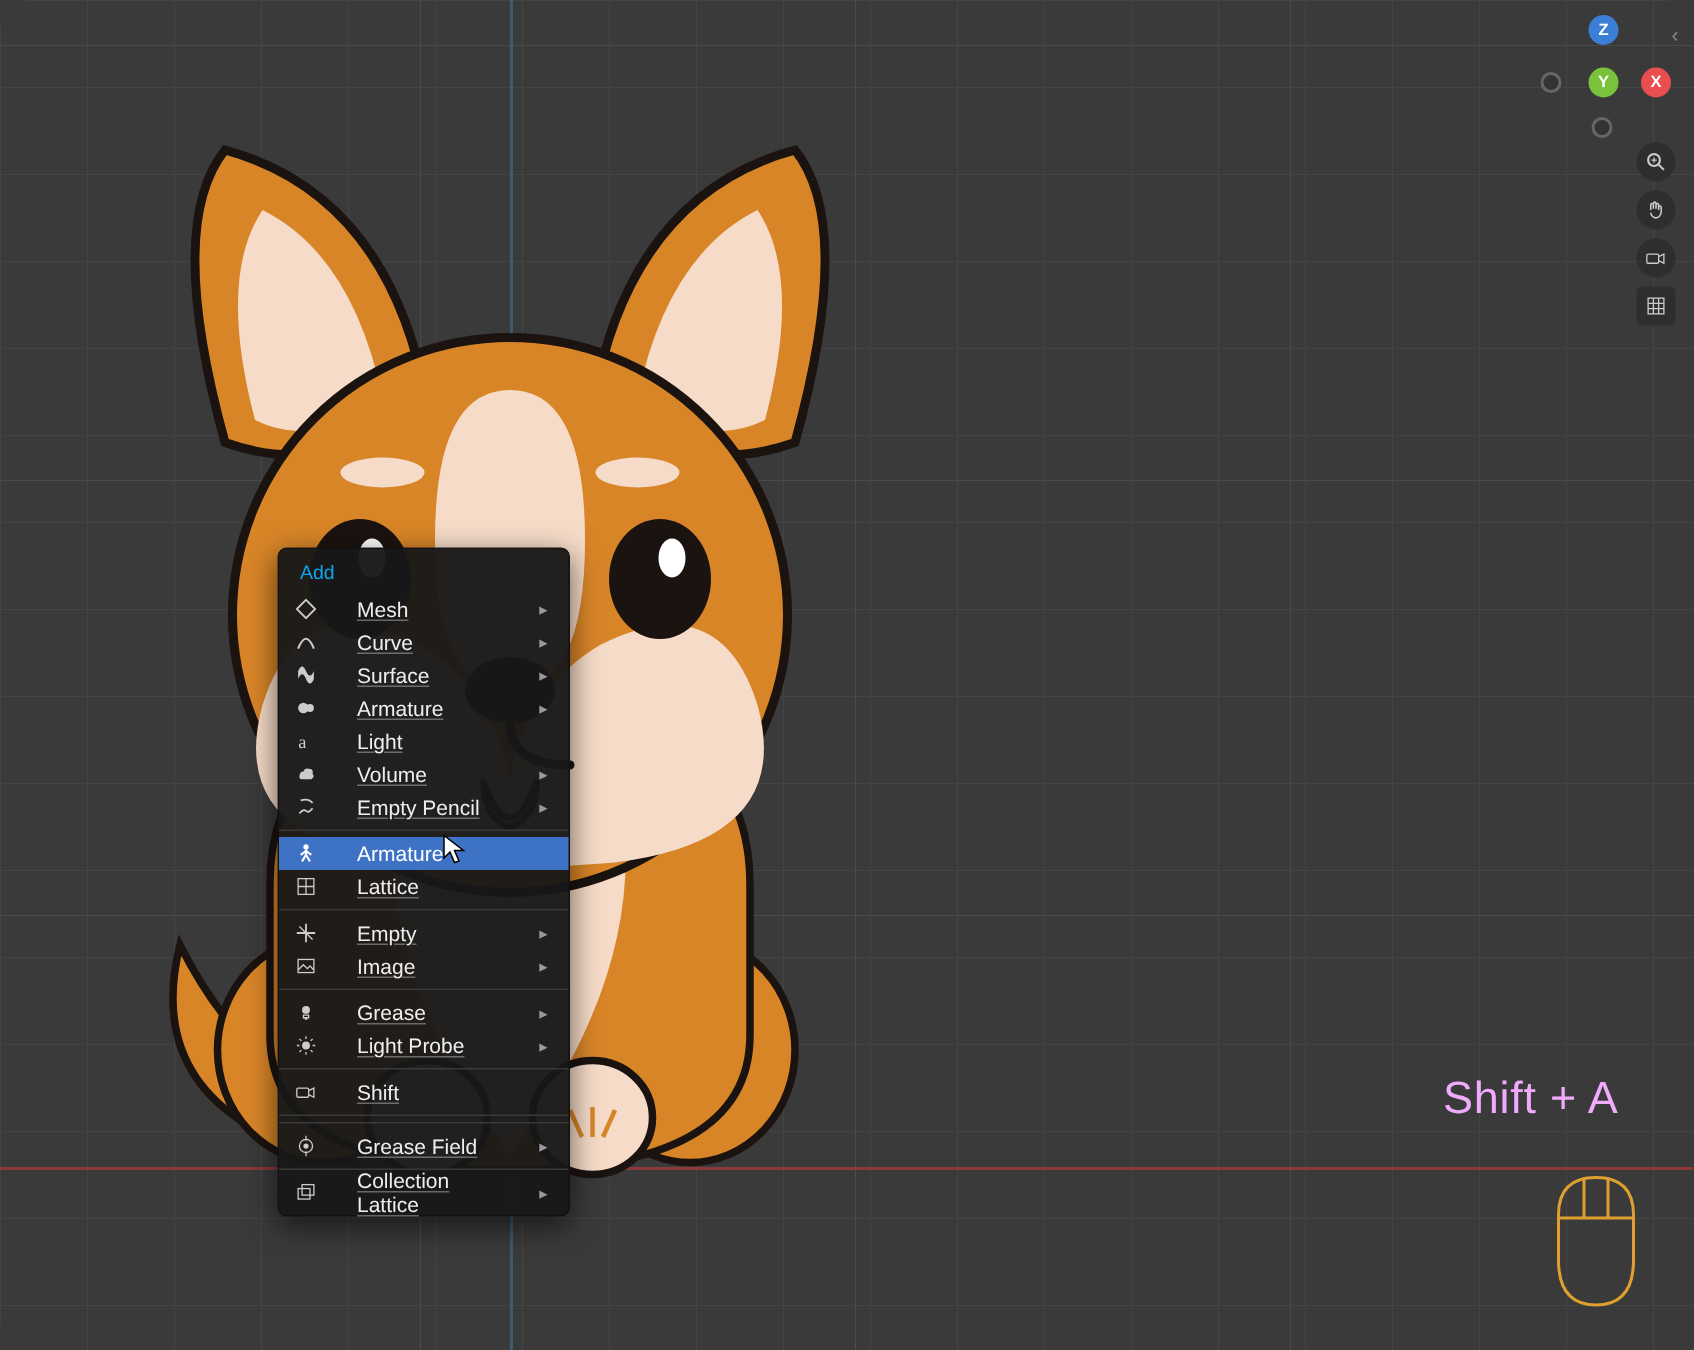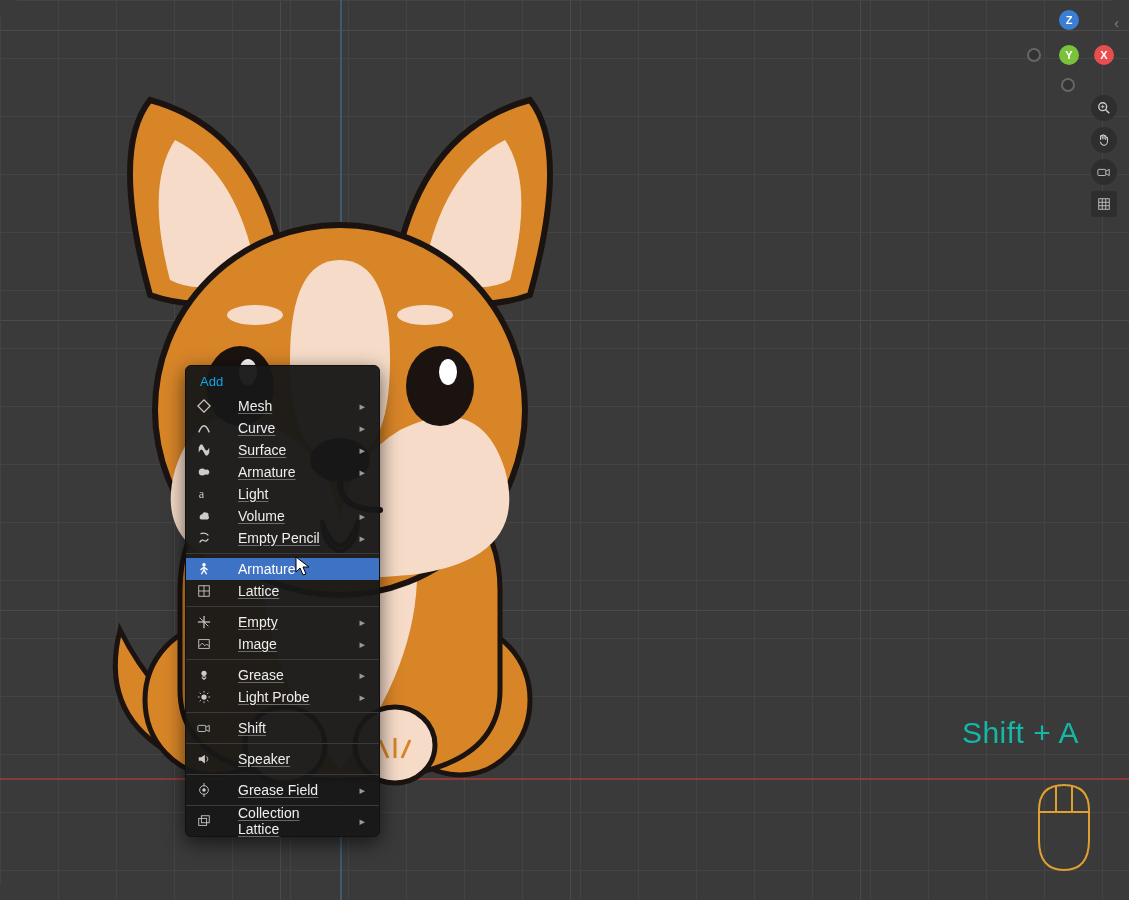--- a/index.html
+++ b/index.html
@@ -62,21 +62,21 @@
   .menu-item .ico { width:16px; height:16px; display:flex; align-items:center; justify-content:center; color:#ccc; flex-shrink:0;}
   .menu-item .lbl { flex:1; color:#eee; text-decoration: underline; text-decoration-color: rgba(255,255,255,0.35); text-underline-offset:2px; }
   .menu-item .arrow { color:#999; font-size:11px; }
   .menu-item.hl { background:#3d72c5; }
   .menu-item.hl .lbl { color:#fff; text-decoration:none; }
   .menu-item.hl .ico { color:#fff; }
   .menu-sep { height:1px; background:#3a3a3a; margin:4px 0; }
   .cursor { position:absolute; left:295px; top:556px; pointer-events:none; z-index:50; }
 
   
-  .hint { position:absolute; right:50px; bottom:150px; color:#14b8a6; font-size:30px; letter-spacing:0.5px; }
+  .hint { position:absolute; right:50px; bottom:150px; color:#f0abfc; font-size:30px; letter-spacing:0.5px; }
 
   
   .mouse { position:absolute; right:30px; bottom:25px; }
   .mouse svg { display:block; }
 </style>
 </head>
 <body>
 
 <div class="grid"></div>
 <div class="axis-v"></div>
@@ -302,29 +302,20 @@
       <div class="menu-item">
         <span class="ico">
           <svg width="14" height="14" viewBox="0 0 16 16">
             <rect x="1" y="5" width="9" height="7" rx="1" stroke="currentColor" fill="none"></rect>
             <path d="M10 7 l4 -2 v7 l-4 -2" stroke="currentColor" fill="none"></path>
           </svg>
         </span>
         <span class="lbl">Shift</span>
       </div>
       <div class="menu-sep"></div>
-      <div class="menu-item">
-        <span class="ico">
-          <svg width="14" height="14" viewBox="0 0 16 16">
-            <path d="M2 6 h3 l4 -3 v10 l-4 -3 h-3 z" fill="currentColor"></path>
-            <path d="M11 5 q3 3 0 6" stroke="currentColor" fill="none"></path>
-          </svg>
-        </span>
-        <span class="lbl">Speaker</span>
-      </div>
       <div class="menu-sep"></div>
       <div class="menu-item">
         <span class="ico">
           <svg width="14" height="14" viewBox="0 0 16 16">
             <circle cx="8" cy="8" r="2" fill="currentColor"></circle>
             <circle cx="8" cy="8" r="5" stroke="currentColor" fill="none"></circle>
             <line x1="8" y1="0" x2="8" y2="4" stroke="currentColor"></line>
             <line x1="8" y1="12" x2="8" y2="16" stroke="currentColor"></line>
           </svg>
         </span>

